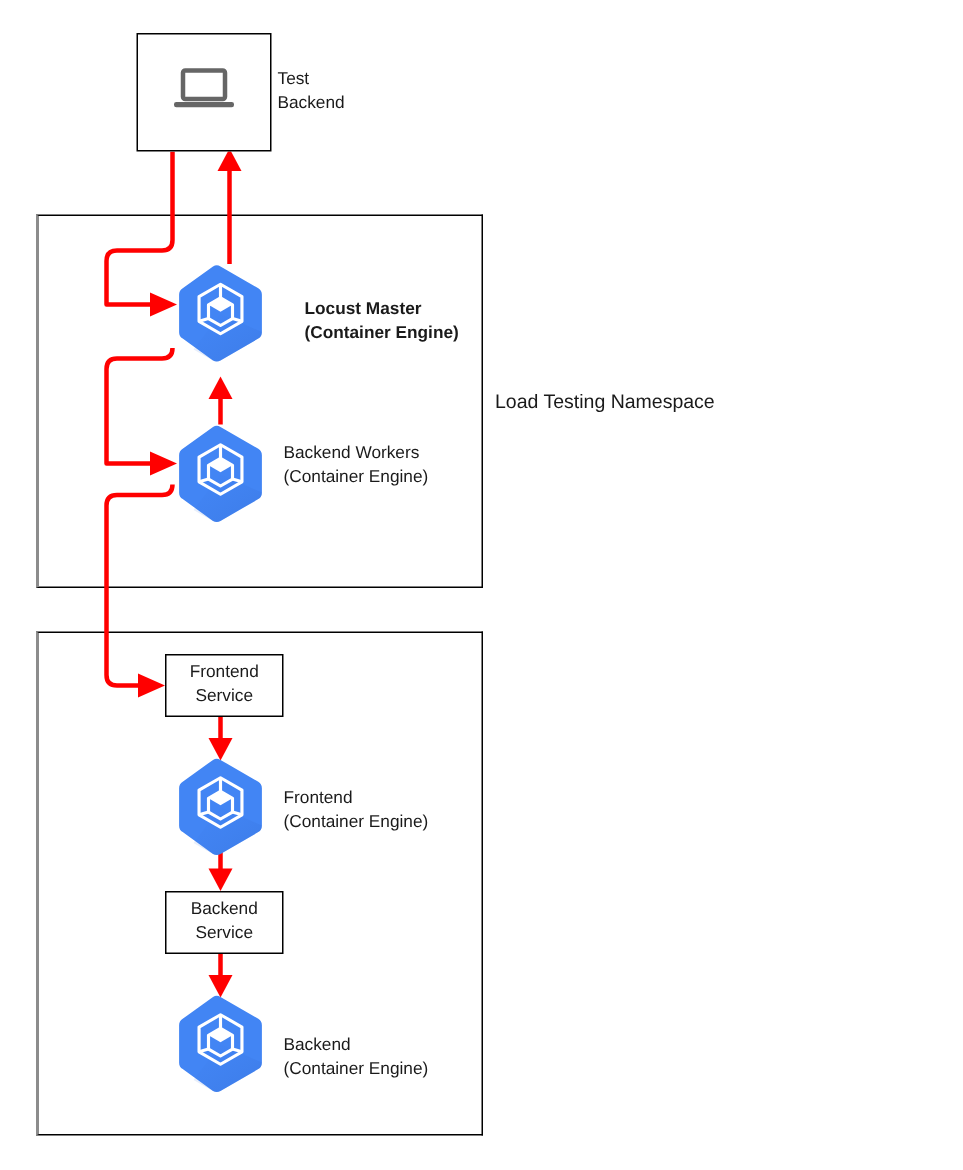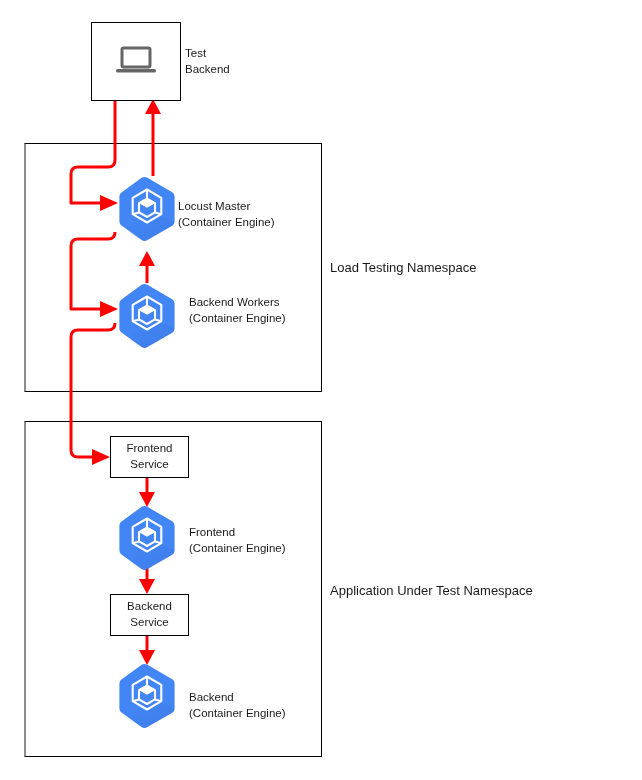--- a/index.html
+++ b/index.html
@@ -176,21 +176,21 @@
       <g fill="none" stroke="#ffffff" stroke-width="2.1" stroke-linejoin="round">
         <path d="M30 13.5 L44.3 21.8 v16.4 L30 46.5 L15.7 38.2 V21.8 Z"></path>
         <path d="M30 22.6 L38 27.2 v9.2 L30 41 L22 36.4 v-9.2 Z"></path>
         <path d="M30 22.6 v-9.1"></path>
         <path d="M22 36.4 L15.7 38.2"></path>
         <path d="M38 36.4 L44.3 38.2"></path>
       </g>
       <path d="M30 22.6 L38 27.2 L30 31.8 L22 27.2 Z" fill="#ffffff"></path>
     </svg>
   </div>
-  <div class="node-label" style="left:178px; top:199px;">
+  <div class="node-label" style="left:203px; top:199px;font-weight:bold;">
     <span class="l1">Locust Master</span>
     <span class="l2">(Container Engine)</span>
   </div>
 
   <div class="gke-node" style="left:117px; top:283px;">
     <svg viewBox="0 0 60 66">
       <defs>
         <linearGradient id="gkeShadeB" x1="0" y1="0" x2="1" y2="1">
           <stop offset="0%" stop-color="#3b78e7" stop-opacity="0"></stop>
           <stop offset="100%" stop-color="#2f64c7" stop-opacity="0.28"></stop>
@@ -272,15 +272,14 @@
         <path d="M38 36.4 L44.3 38.2"></path>
       </g>
       <path d="M30 22.6 L38 27.2 L30 31.8 L22 27.2 Z" fill="#ffffff"></path>
     </svg>
   </div>
   <div class="node-label" style="left:189px; top:690px;">
     <span class="l1">Backend</span>
     <span class="l2">(Container Engine)</span>
   </div>
 
-  <div class="ns-label" style="left:330px; top:583px;">Application Under Test Namespace</div>
 
 </div>
 
 </body></html>

